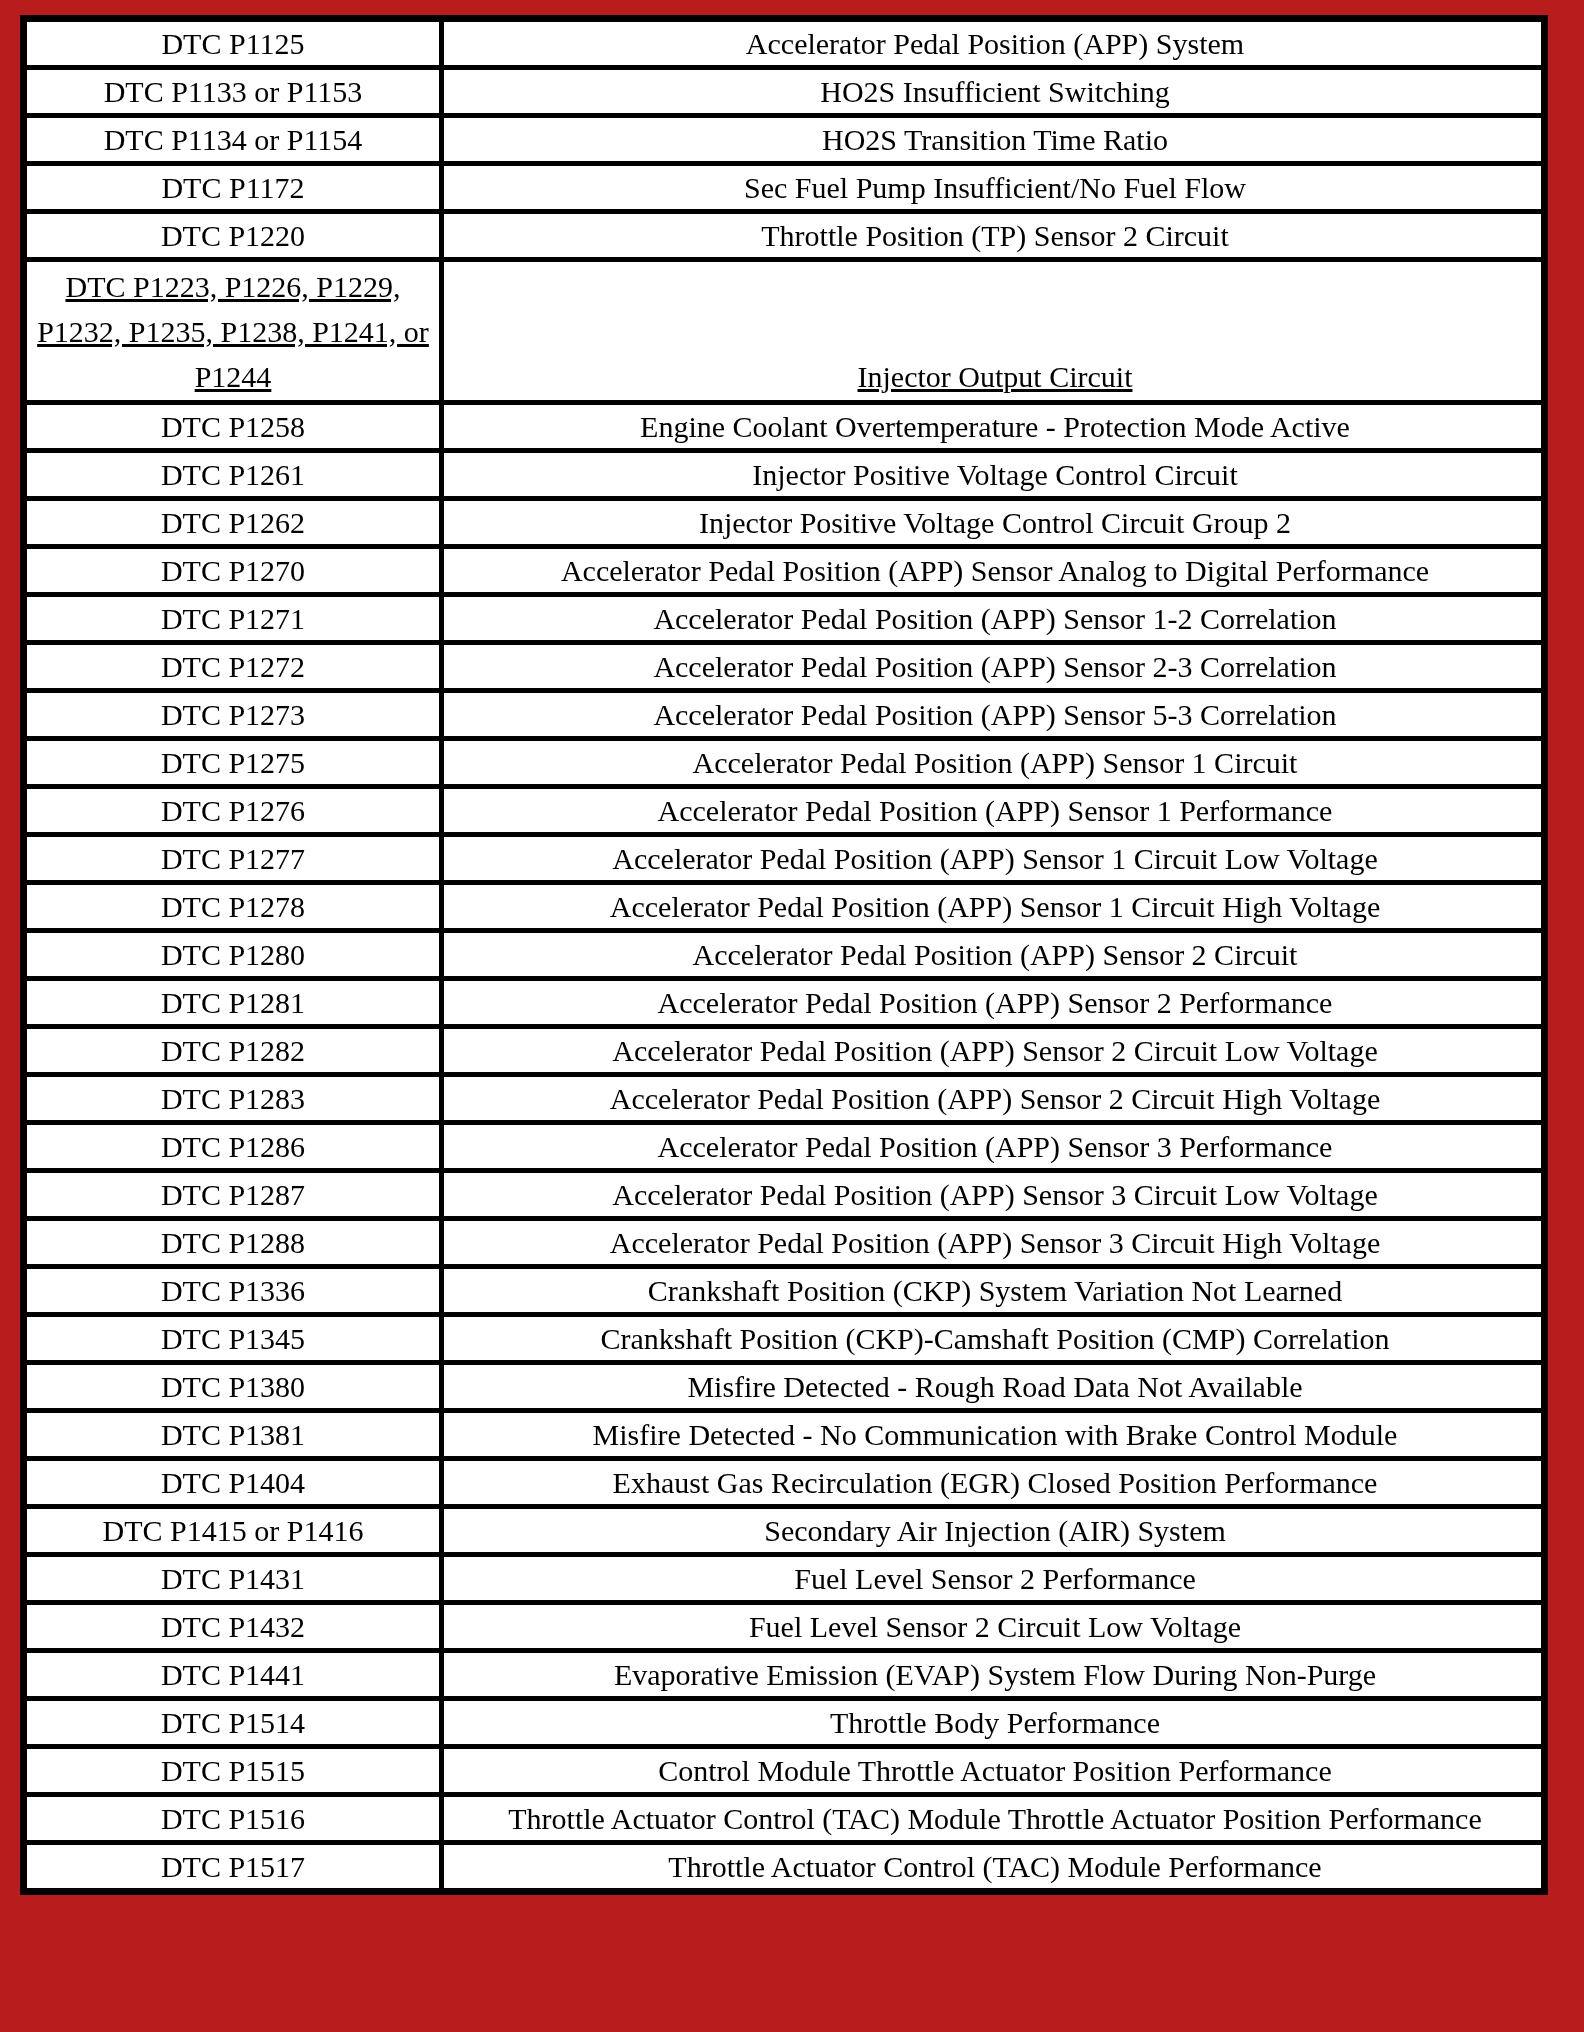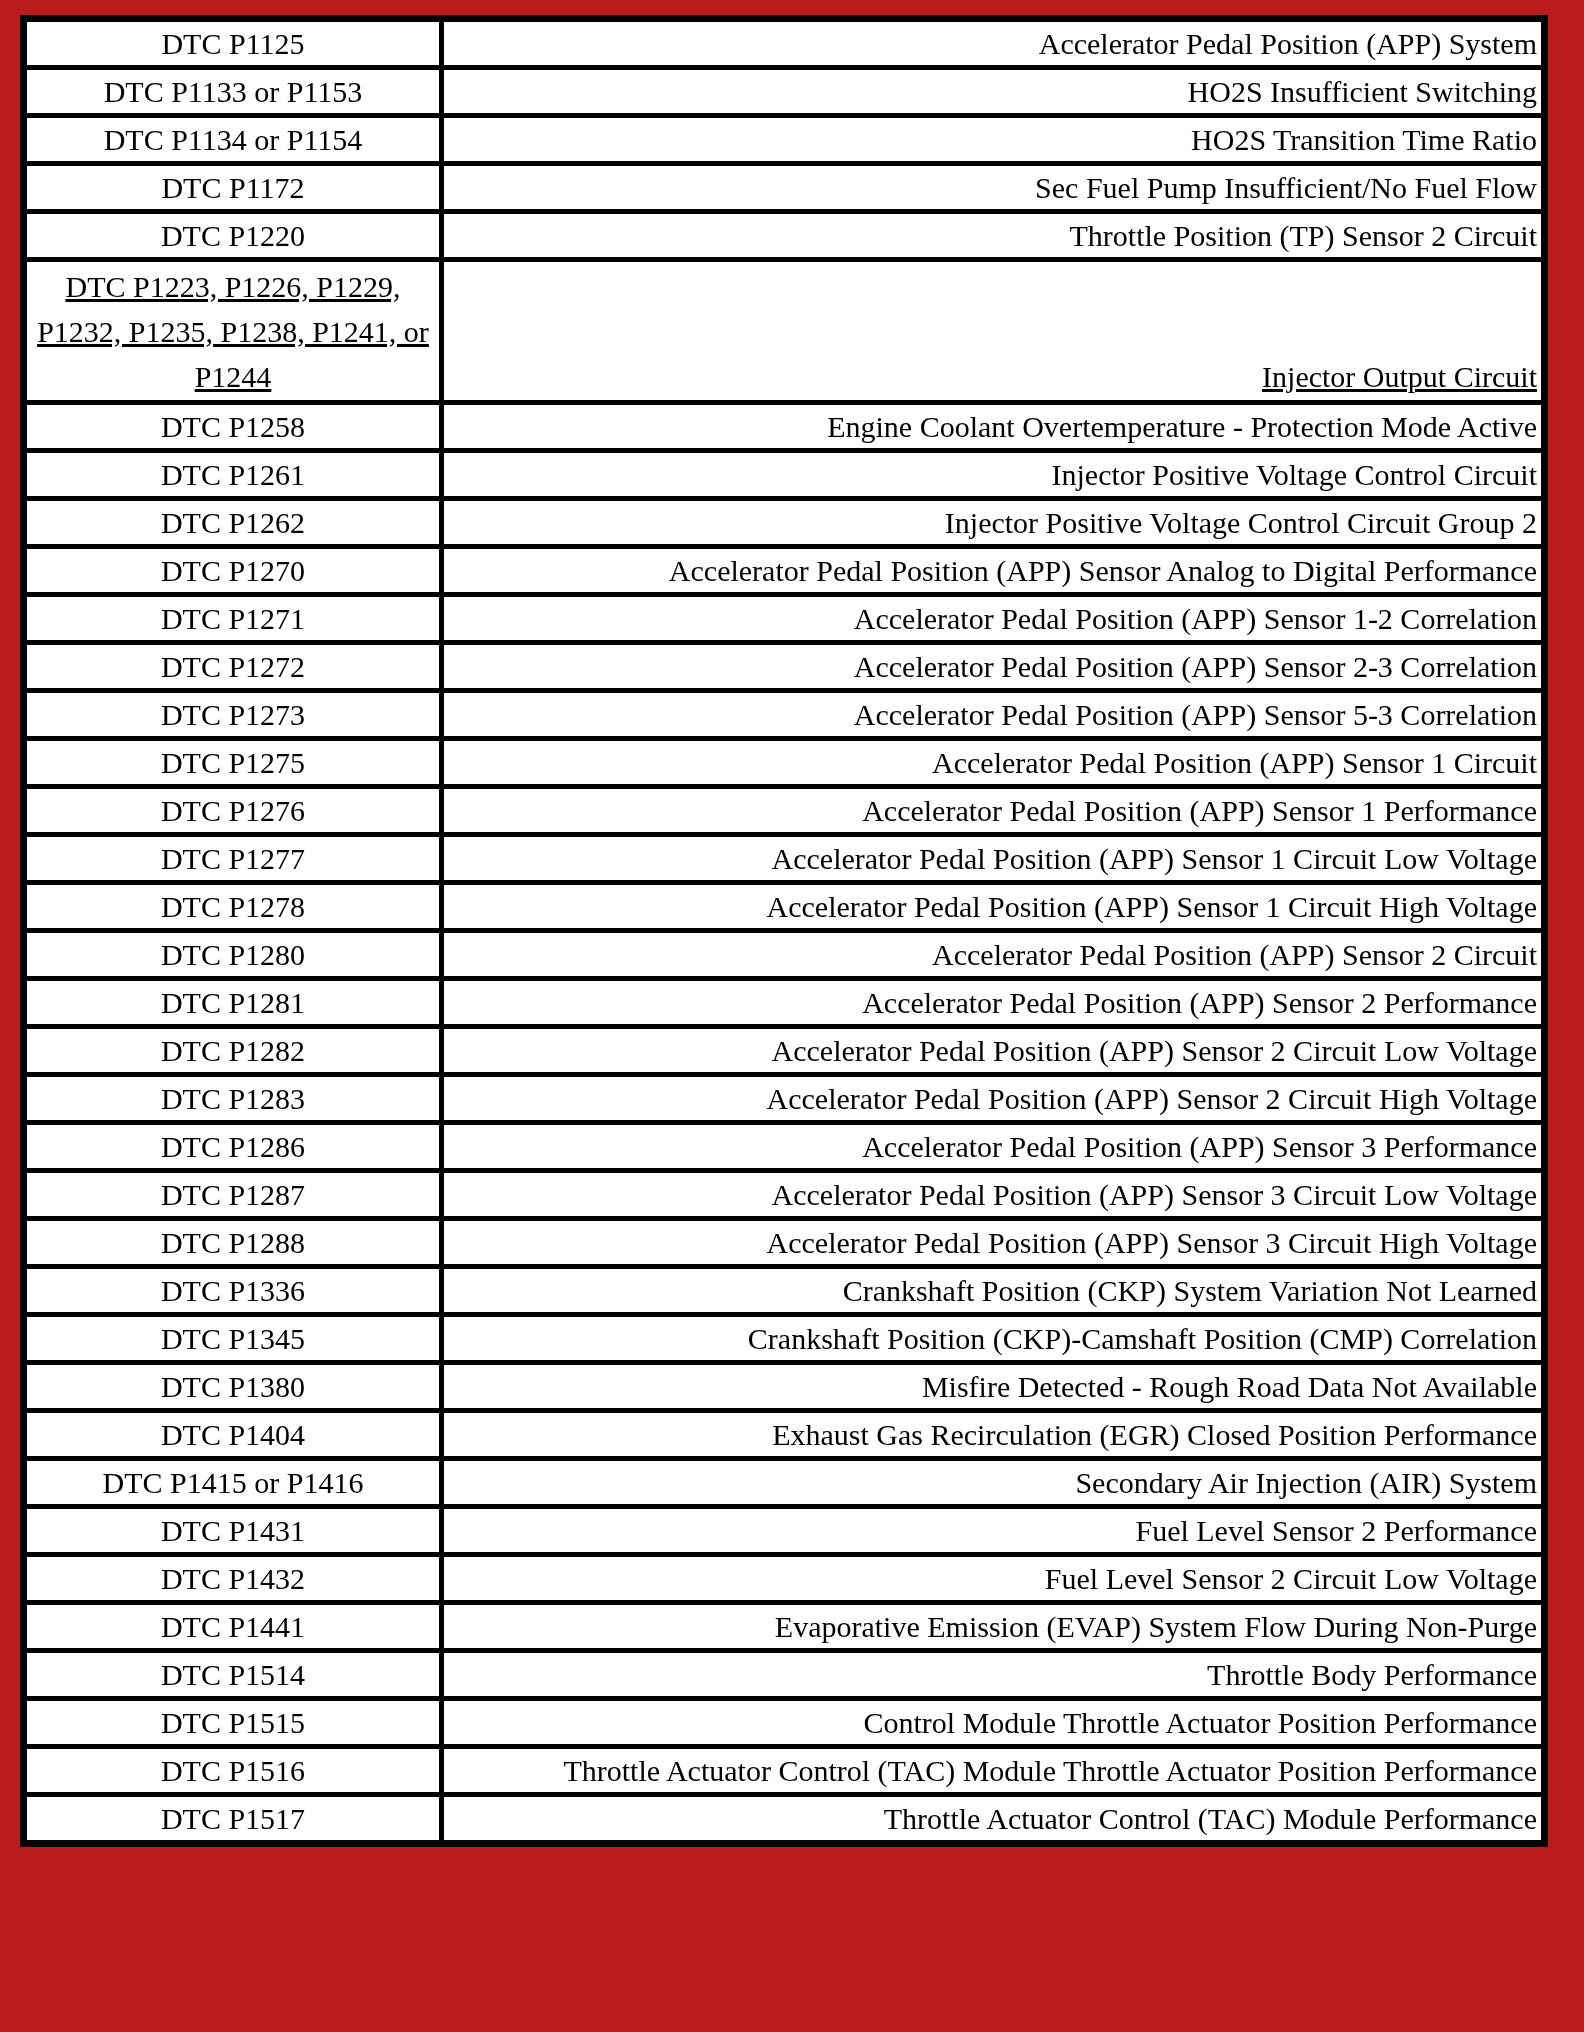--- a/index.html
+++ b/index.html
@@ -36,21 +36,21 @@
     line-height: 38px;
     overflow: hidden;
     background: #ffffff;
   }
   td.code-cell {
     width: 400px;
     text-align: center;
     padding: 1px 6px;
   }
   td.desc-cell {
-    text-align: right;
+    text-align: center;
     padding: 1px 4px 1px 9px;
   }
   tr.tall-row td {
     height: 133px;
     text-decoration: underline;
   }
   tr.tall-row td.code-cell {
     line-height: 45px;
     vertical-align: middle;
   }
@@ -167,20 +167,24 @@
         </tr>
         <tr>
           <td class="code-cell">DTC P1345</td>
           <td class="desc-cell">Crankshaft Position (CKP)-Camshaft Position (CMP) Correlation</td>
         </tr>
         <tr>
           <td class="code-cell">DTC P1380</td>
           <td class="desc-cell">Misfire Detected - Rough Road Data Not Available</td>
         </tr>
         <tr>
+          <td class="code-cell">DTC P1381</td>
+          <td class="desc-cell">Misfire Detected - No Communication with Brake Control Module</td>
+        </tr>
+        <tr>
           <td class="code-cell">DTC P1404</td>
           <td class="desc-cell">Exhaust Gas Recirculation (EGR) Closed Position Performance</td>
         </tr>
         <tr>
           <td class="code-cell">DTC P1415 or P1416</td>
           <td class="desc-cell">Secondary Air Injection (AIR) System</td>
         </tr>
         <tr>
           <td class="code-cell">DTC P1431</td>
           <td class="desc-cell">Fuel Level Sensor 2 Performance</td>

